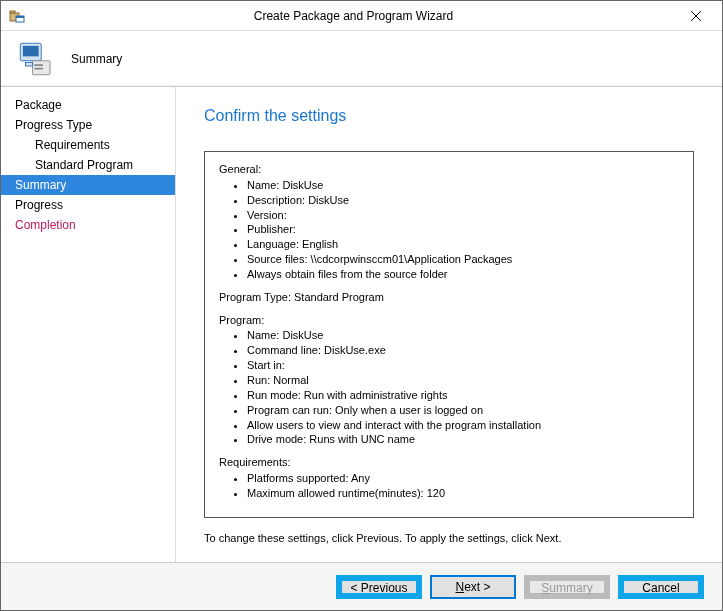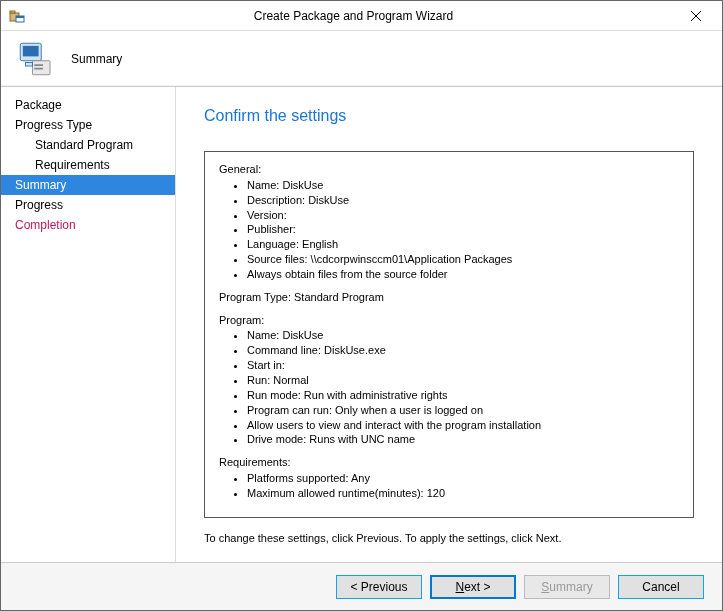--- a/index.html
+++ b/index.html
@@ -125,21 +125,21 @@
     align-items: center;
     justify-content: flex-end;
     padding-right: 18px;
     gap: 8px;
     background: #f5f5f5;
   }
   .btn {
     min-width: 86px;
     height: 24px;
     font-size: 12px;
-    border: 1px solid #0ea5e9;
+    border: 6px solid #0ea5e9;
     background: #e1e1e1;
     cursor: pointer;
     padding: 0 8px;
   }
   .btn.default {
     border: 2px solid #0078d7;
   }
   .btn:disabled {
     color: #9a9a9a;
     border-color: #bbb;
@@ -180,22 +180,22 @@
       <rect x="12" y="28" width="8" height="4" fill="#cfe3f5" stroke="#2a6db0"></rect>
     </svg>
   </span>
   <span class="header-text">Summary</span>
 </div>
 
 <div class="body">
   <div class="nav">
     <div class="nav-item">Package</div>
     <div class="nav-item">Progress Type</div>
+    <div class="nav-item indent">Requirements</div>
     <div class="nav-item indent">Standard Program</div>
-    <div class="nav-item indent">Requirements</div>
     <div class="nav-item selected">Summary</div>
     <div class="nav-item">Progress</div>
     <div class="nav-item disabled">Completion</div>
   </div>
 
   <div class="content">
     <h1>Confirm the settings</h1>
 
     <div class="details-box">
       <div class="section-title">General:</div>

